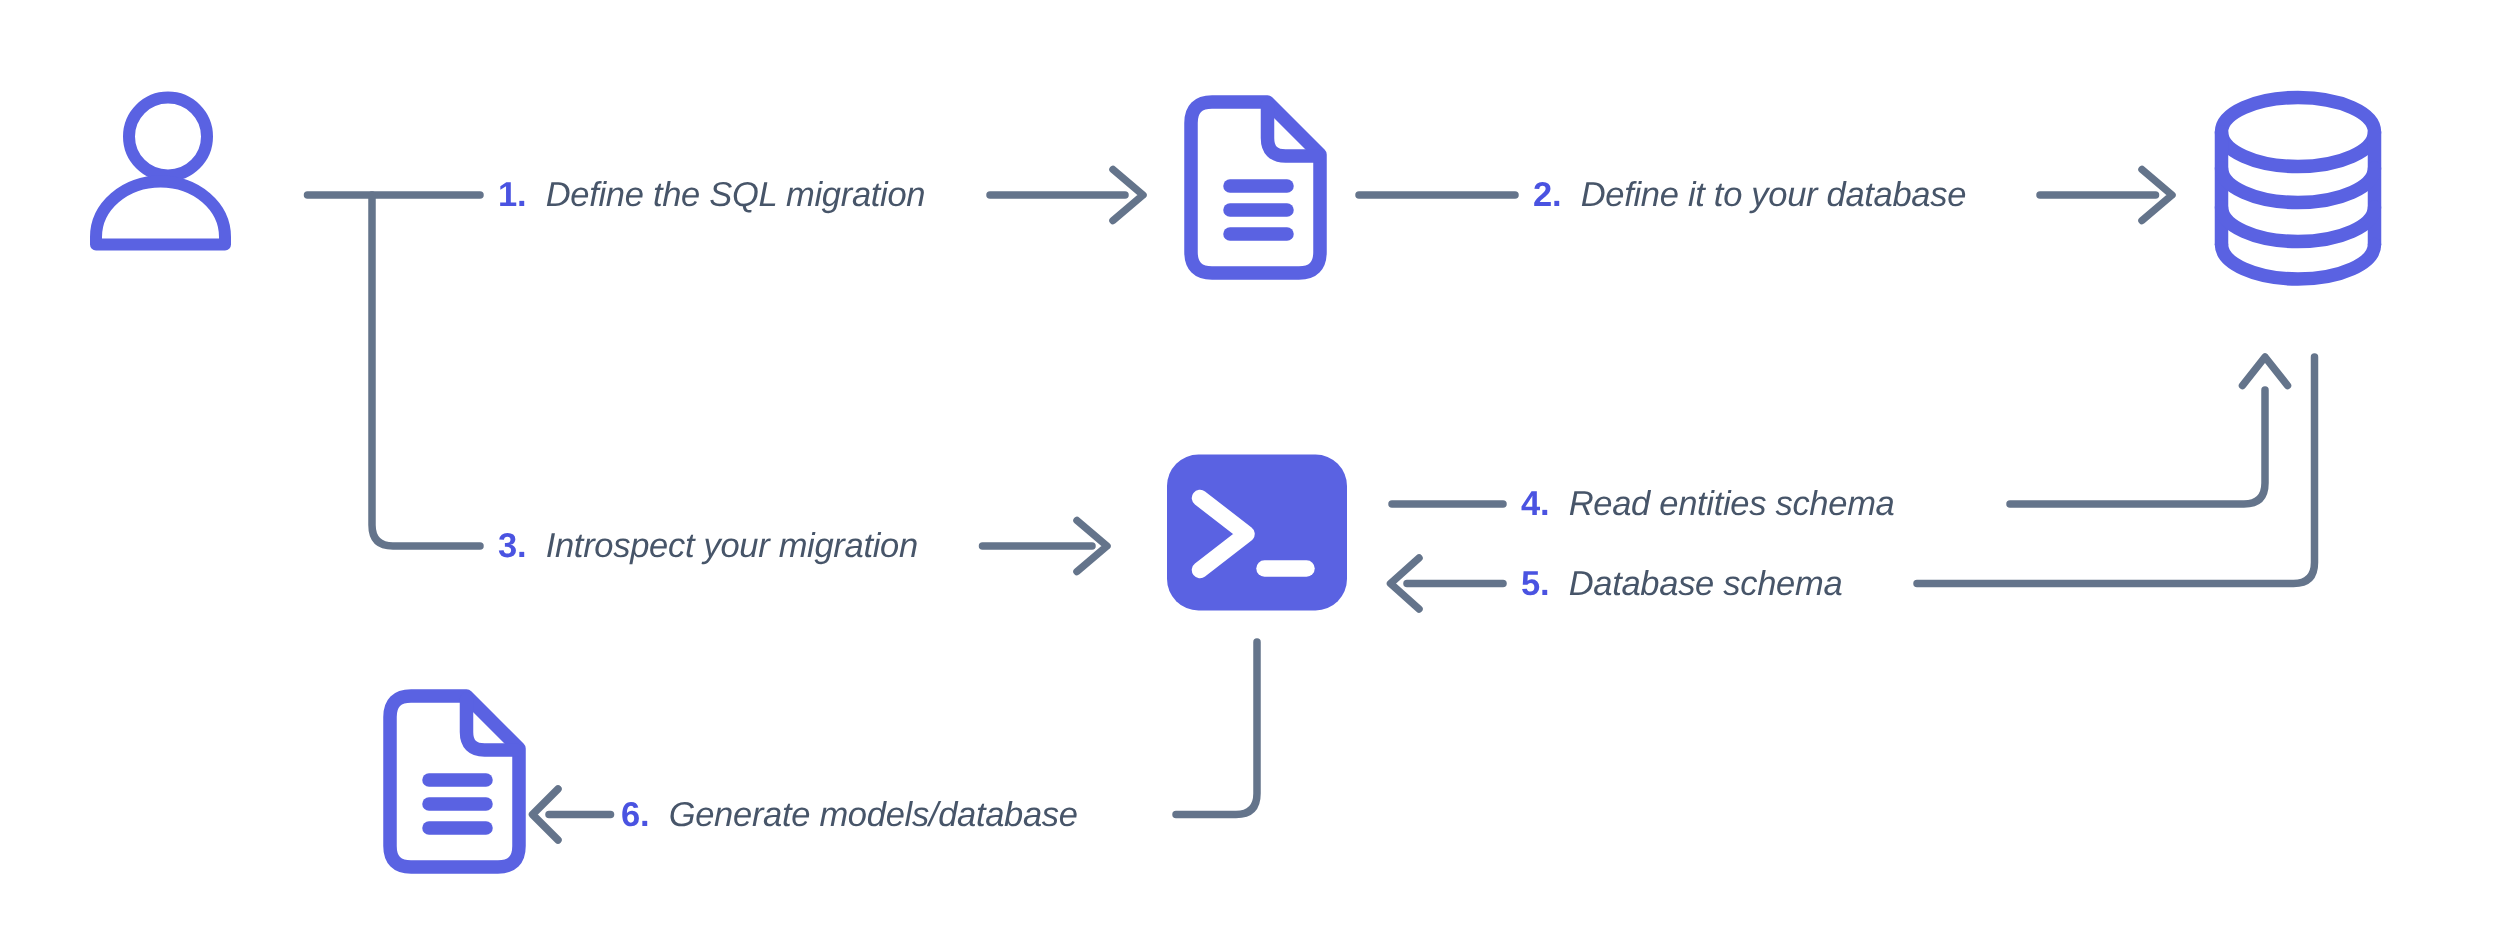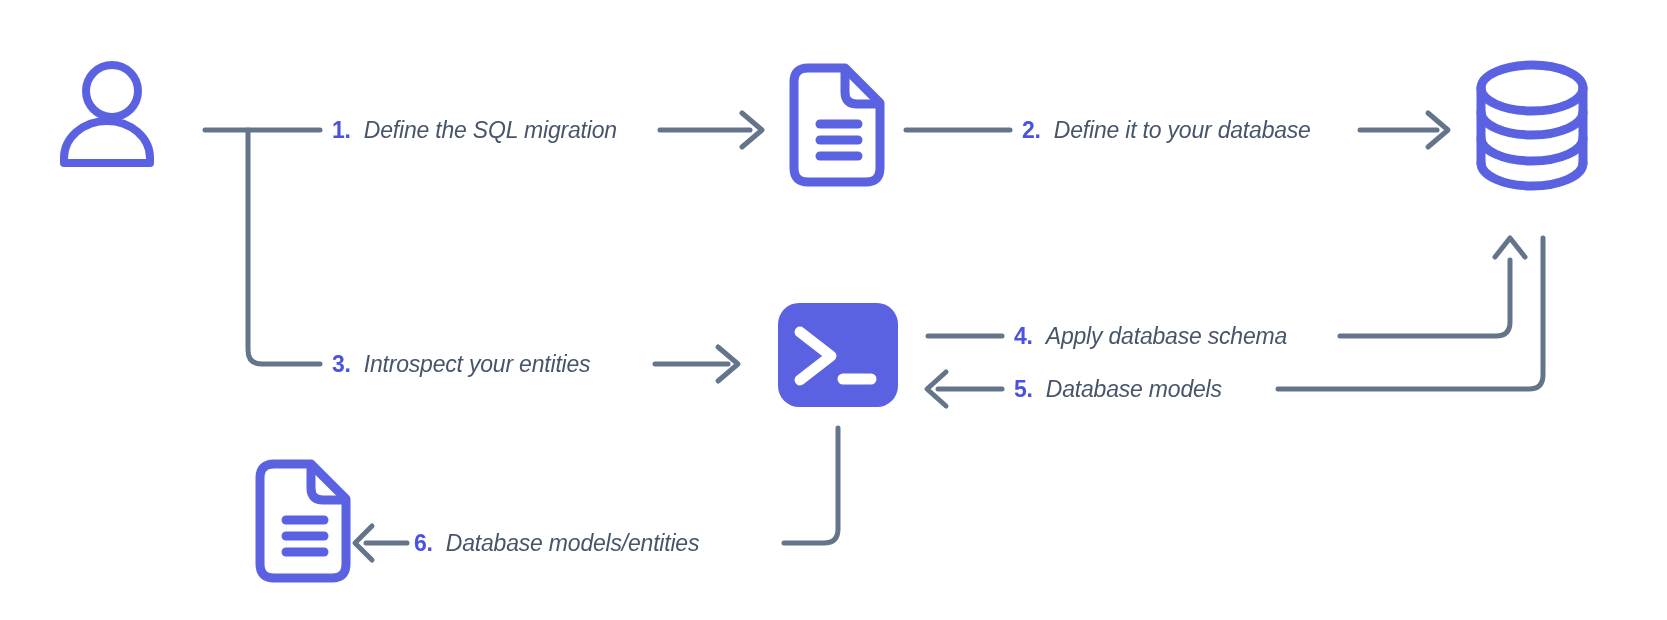--- a/index.html
+++ b/index.html
@@ -99,28 +99,28 @@
   <div class="step" style="left:332px;top:130px">
     <span class="num">1.</span>
     <span class="txt">Define the SQL migration</span>
   </div>
   <div class="step" style="left:1022px;top:130px">
     <span class="num">2.</span>
     <span class="txt">Define it to your database</span>
   </div>
   <div class="step" style="left:332px;top:364px">
     <span class="num">3.</span>
-    <span class="txt">Introspect your entities</span>
+    <span class="txt">Introspect your migration</span>
   </div>
   <div class="step" style="left:1014px;top:336px">
     <span class="num">4.</span>
-    <span class="txt">Apply database schema</span>
+    <span class="txt">Read entities schema</span>
   </div>
   <div class="step" style="left:1014px;top:389px">
     <span class="num">5.</span>
-    <span class="txt">Database models</span>
+    <span class="txt">Database schema</span>
   </div>
   <div class="step" style="left:414px;top:543px">
     <span class="num">6.</span>
-    <span class="txt">Database models/entities</span>
+    <span class="txt">Generate models/database</span>
   </div>
 
 </div>
 
 </body></html>

